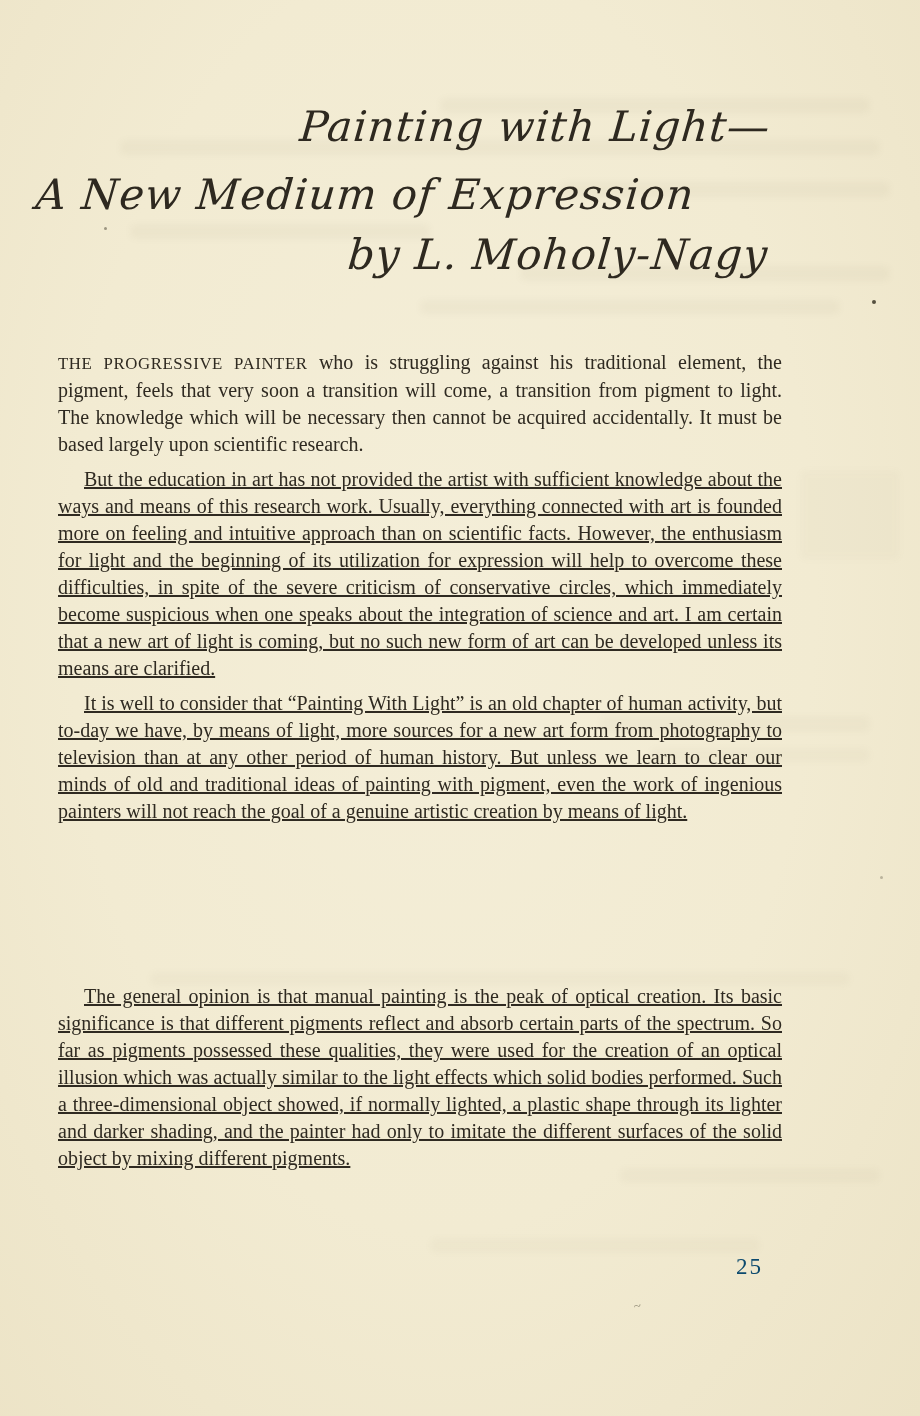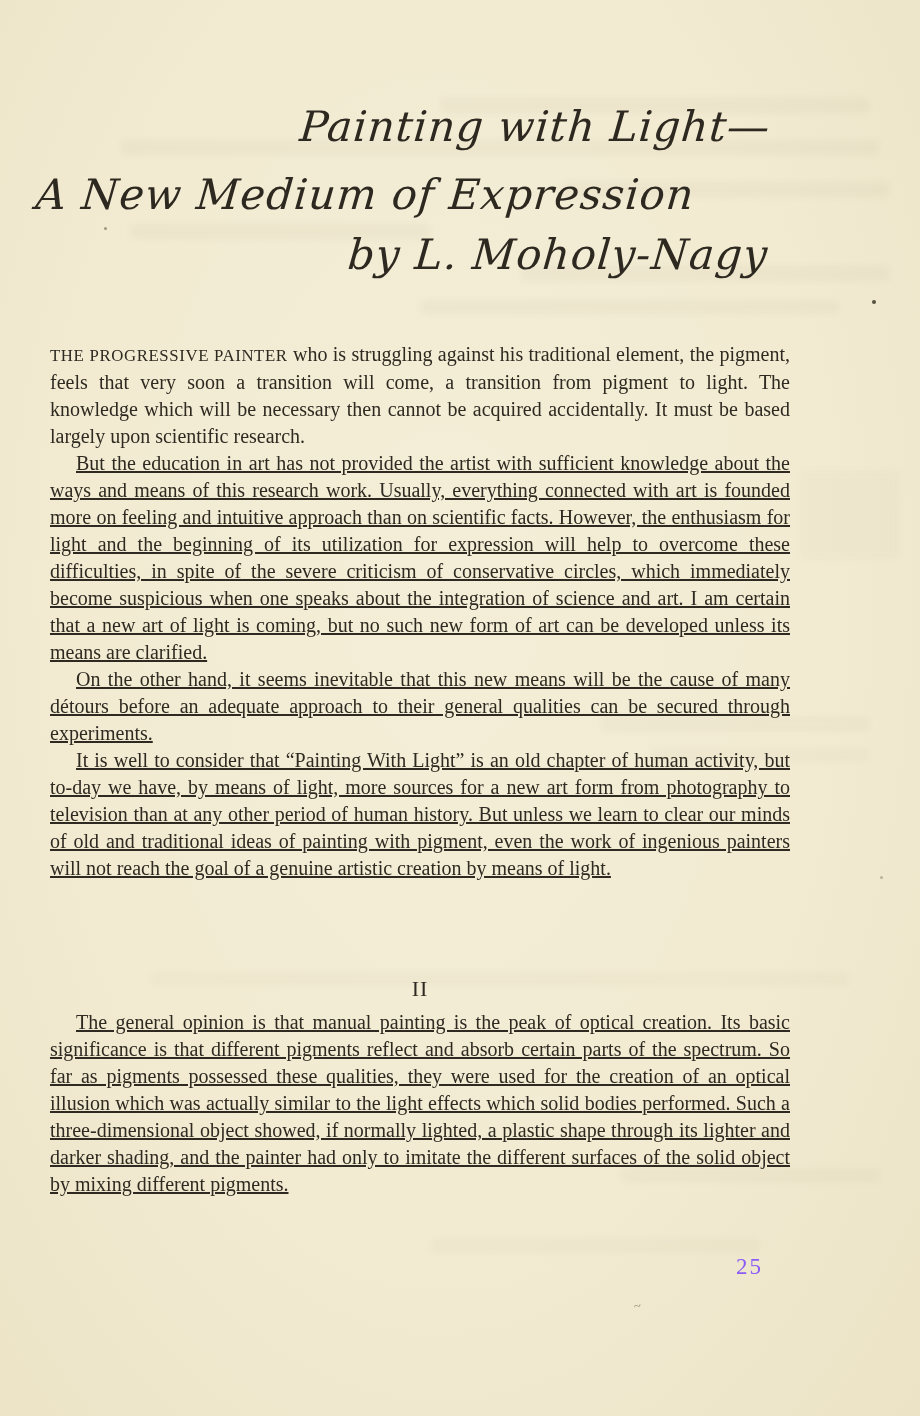--- a/index.html
+++ b/index.html
@@ -48,21 +48,21 @@
     left: 50px;
     width: 740px;
     color: #2f2a21;
     font-size: 20px;
     line-height: 27px;
     text-align: justify;
   }
   .section-1 { top: 341px; }
   .section-2 { top: 975px; }
   .body-block p {
-    margin: 0;
+    margin: 8px;
   }
   .body-block p.indented {
     text-indent: 1.3em;
     text-decoration: underline;
   }
   .smallcaps-lead {
     font-size: 0.84em;
     letter-spacing: 0.6px;
   }
   .section-heading {
@@ -73,21 +73,21 @@
     letter-spacing: 1px;
     color: #2f2a21;
   }
   
   .page-number {
     position: absolute;
     top: 1254px;
     left: 736px;
     font-size: 23px;
     letter-spacing: 2px;
-    color: #8b5cf6;
+    color: #0c4a6e;
   }
   
   .speck {
     position: absolute;
     border-radius: 50%;
     background: #55503f;
   }
   .squiggle-mark {
     position: absolute;
     top: 1298px;
@@ -120,26 +120,24 @@
 
   <header>
     <div class="script title-line-1">Painting with Light—</div>
     <div class="script title-line-2">A New Medium of Expression</div>
     <div class="script title-line-3">by L. Moholy-Nagy</div>
   </header>
 
   <main class="body-block section-1">
     <p><span class="smallcaps-lead">THE PROGRESSIVE PAINTER</span><span> who is struggling against his traditional element, the pigment, feels that very soon a transition will come, a transition from pigment to light. The knowledge which will be necessary then cannot be acquired accidentally. It must be based largely upon scientific research.</span></p>
     <p class="indented">But the education in art has not provided the artist with sufficient knowledge about the ways and means of this research work. Usually, everything connected with art is founded more on feeling and intuitive approach than on scientific facts. However, the enthusiasm for light and the beginning of its utilization for expression will help to overcome these difficulties, in spite of the severe criticism of conservative circles, which immediately become suspicious when one speaks about the integration of science and art.  I am certain that a new art of light is coming, but no such new form of art can be developed unless its means are clarified.</p>
-    <p class="indented">On the other hand, it seems inevitable that this new means will be the cause of many détours before an adequate approach to their general qualities can be secured through experiments.</p>
     <p class="indented">It is well to consider that “Painting With Light” is an old chapter of human activity, but to-day we have, by means of light, more sources for a new art form from photography to television than at any other period of human history.  But unless we learn to clear our minds of old and traditional ideas of painting with pigment, even the work of ingenious painters will not reach the goal of a genuine artistic creation by means of light.</p>
   </main>
 
   <section class="body-block section-2">
-    <h2 class="section-heading">II</h2>
     <p class="indented">The general opinion is that manual painting is the peak of optical creation. Its basic significance is that different pigments reflect and absorb certain parts of the spectrum.  So far as pigments possessed these qualities, they were used for the creation of an optical illusion which was actually similar to the light effects which solid bodies performed.  Such a three-dimensional object showed, if normally lighted, a plastic shape through its lighter and darker shading, and the painter had only to imitate the different surfaces of the solid object by mixing different pigments.</p>
   </section>
 
   <footer>
     <div class="page-number">25</div>
   </footer>
 
   <div class="speck" style="top:300px; left:872px; width:4px; height:4px;"></div>
   <div class="speck" style="top:227px; left:104px; width:3px; height:3px; opacity:0.55;"></div>
   <div class="speck" style="top:876px; left:880px; width:3px; height:3px; opacity:0.35;"></div>

